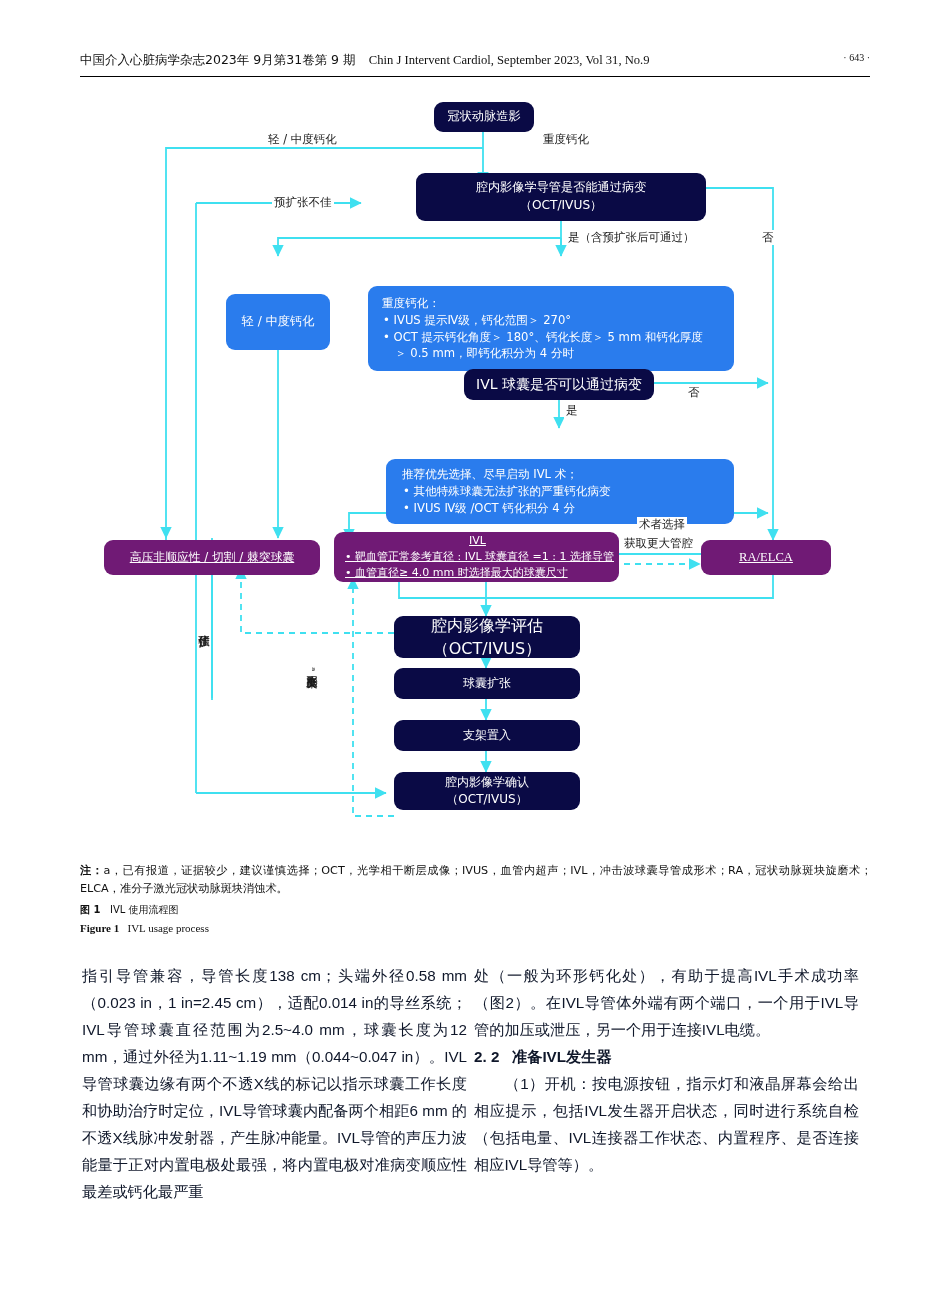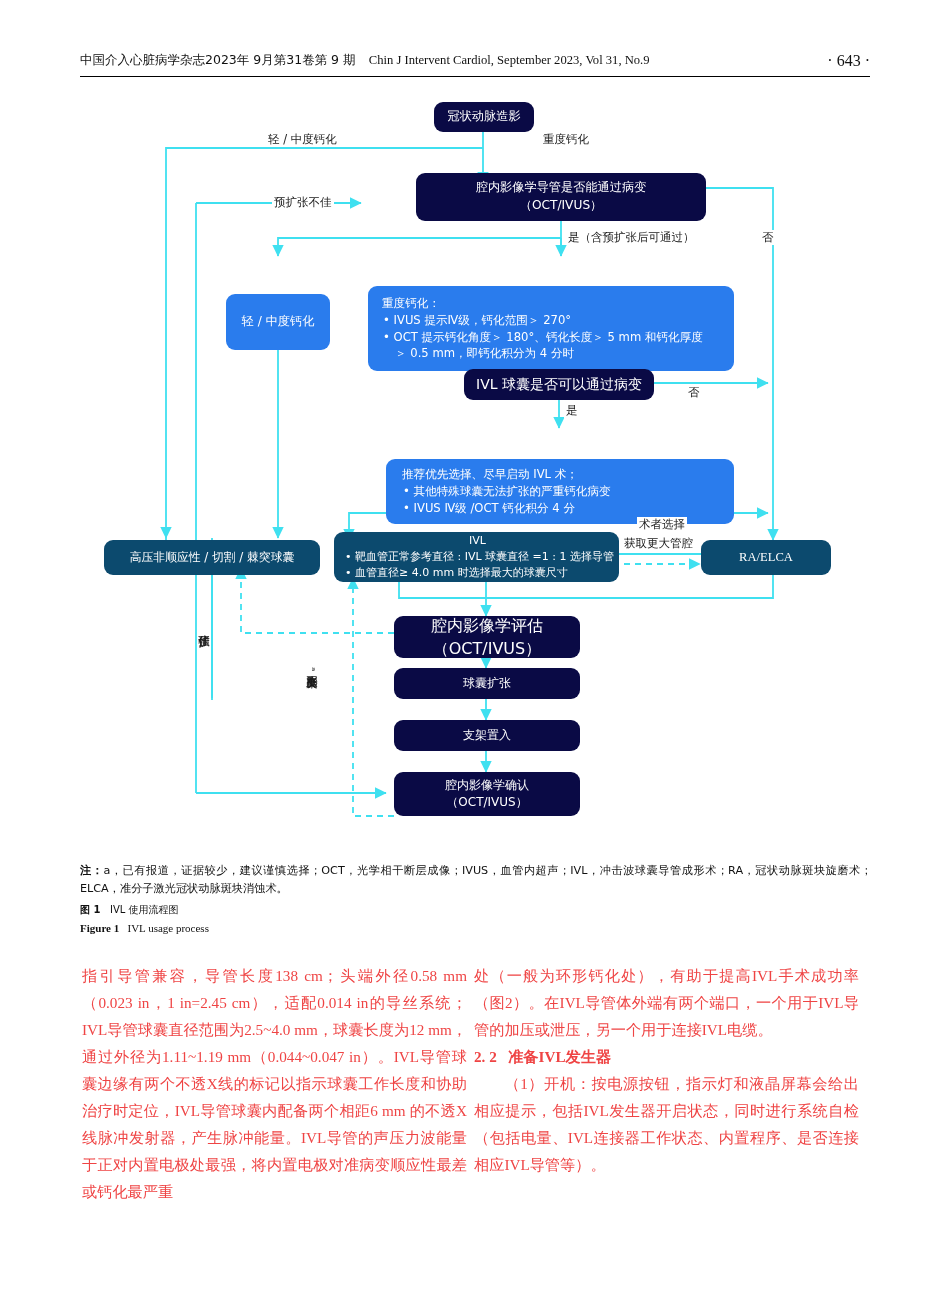--- a/index.html
+++ b/index.html
@@ -16,41 +16,41 @@
   
   .runhead{
     position:absolute;left:80px;top:52px;width:790px;
     height:24px;
     border-bottom:1.2px solid #000;
     font-size:12.8px;
     white-space:nowrap;
   }
   .runhead .cn{font-family:"DejaVu Sans",sans-serif;font-size:12.5px;}
   .runhead .en{font-family:"Liberation Serif",serif;font-size:12.6px;margin-left:10px;}
-  .runhead .pno{position:absolute;right:0;top:0;font-family:"Liberation Serif",serif;font-size:16px;}
+  .runhead .pno{position:absolute;right:0;top:0;font-family:"Liberation Serif",serif;font-size:10px;}
 
   
   .flow{position:absolute;left:16px;top:88px;width:950px;height:760px;}
   .flow svg{position:absolute;left:0;top:0;}
 
   .node{
     position:absolute;
     box-sizing:border-box;
     display:flex;
     flex-direction:column;
     justify-content:center;
     color:#fff;
     border-radius:9px;
     font-family:"DejaVu Sans",sans-serif;
     line-height:1.45;
     z-index:5;
   }
   .node.navy{background:#0a0a45;}
   .node.blue{background:#2a7ced;margin-top:28px;}
-  .node.orange{background:#0c4a6e;}
+  .node.orange{background:#701a75;text-decoration:underline;}
   .node.center{align-items:center;text-align:center;}
   .node.left{align-items:flex-start;text-align:left;}
   .node .ln{display:block;white-space:nowrap;}
   .node .bl{display:block;white-space:nowrap;padding-left:12px;text-indent:-11px;}
 
   .lbl{
     position:absolute;
     font-family:"DejaVu Sans",sans-serif;
     font-size:11.5px;
     color:#1a1a1a;
@@ -81,24 +81,24 @@
   .capcn b{font-weight:bold;}
   .capen{
     position:absolute;left:80px;top:922px;
     font-family:"Liberation Serif",serif;font-size:11px;
   }
   .capen b{font-weight:bold;}
 
   
   .col{
     position:absolute;top:962px;width:385px;
-    font-family:Liberation Serif, serif;
+    font-family:Liberation Sans, sans-serif;
     font-size:15.2px;line-height:1.78;
     text-align:justify;
-    color:#ef4444;
+    color:#0f172a;
   }
   .col p{margin:0;}
   .col.leftcol{left:82px;}
   .col.rightcol{left:474px;}
   .ind{text-indent:2em;}
   .hd{font-weight:bold;margin-top:20px;}
 </style>
 </head>
 <body>
 
@@ -233,21 +233,21 @@
     </div>
 
     <div class="node navy center" style="left:378px;top:580px;width:186px;height:31px;font-size:12px;">
       <span class="ln">球囊扩张</span>
     </div>
 
     <div class="node navy center" style="left:378px;top:632px;width:186px;height:31px;font-size:12px;">
       <span class="ln">支架置入</span>
     </div>
 
-    <div class="node navy center" style="left:378px;top:684px;width:186px;height:44px;font-size:12px;">
+    <div class="node navy center" style="left:378px;top:684px;width:186px;height:38px;font-size:12px;">
       <span class="ln">腔内影像学确认</span>
       <span class="ln">（OCT/IVUS）</span>
     </div>
 
     <div class="lbl" style="left:250px;top:44px;">轻 / 中度钙化</div>
     <div class="lbl" style="left:525px;top:44px;">重度钙化</div>
     <div class="lbl" style="left:256px;top:107px;">预扩张不佳</div>
     <div class="lbl" style="left:550px;top:142px;">是（含预扩张后可通过）</div>
     <div class="lbl" style="left:744px;top:142px;">否</div>
     <div class="lbl" style="left:548px;top:315px;">是</div>

